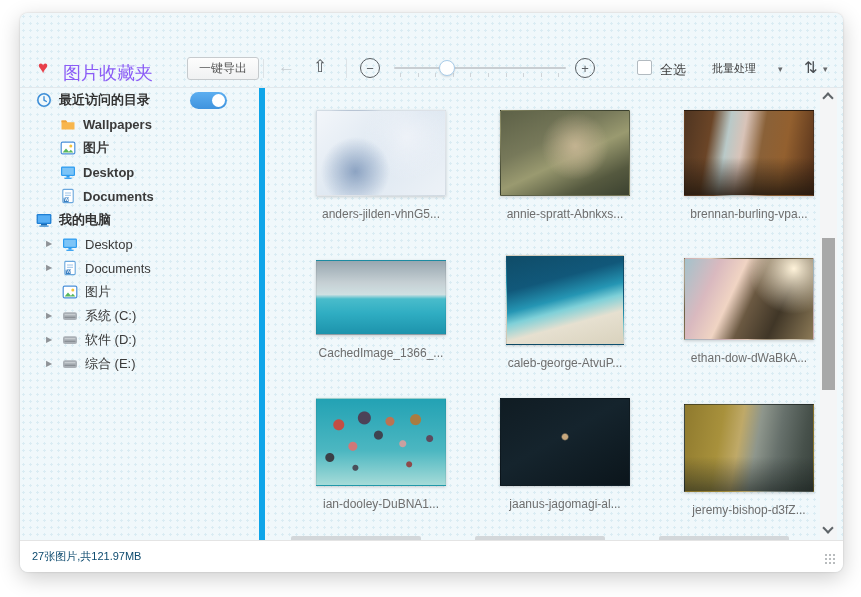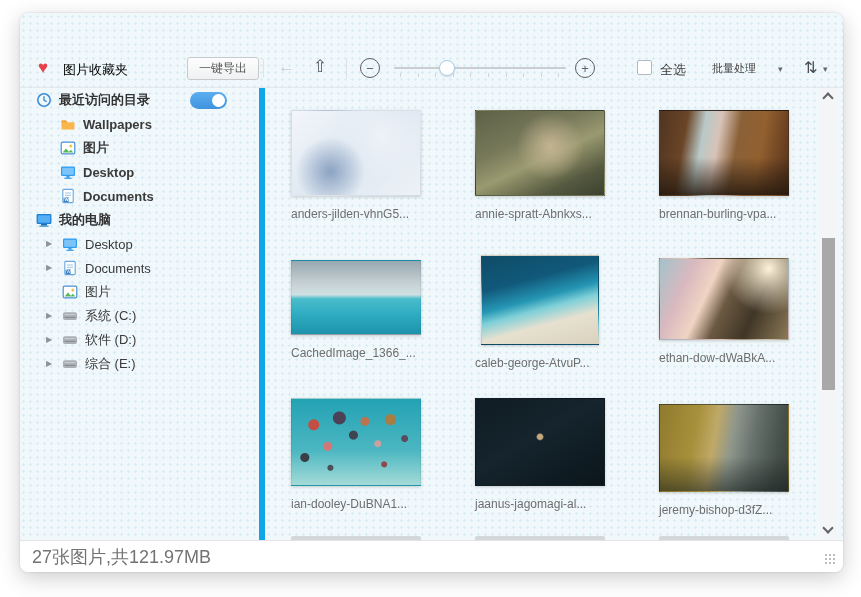--- a/index.html
+++ b/index.html
@@ -28,21 +28,21 @@
   .ic-menu { width:13px; height:9px;
     background:linear-gradient(#5a6068 0 1.6px, rgba(0,0,0,0) 1.6px 3.7px, #5a6068 3.7px 5.3px, rgba(0,0,0,0) 5.3px 7.4px, #5a6068 7.4px 9px); }
   .ic-min { width:11px; height:1.6px; background:#5a6068; margin-top:6px; }
   .ic-max { width:11px; height:10px; border:1.6px solid #5a6068; }
   .ic-close { font-size:19px; color:#5a6068; line-height:13px; }
 
   
   .toolbar { position:absolute; left:0; top:36px; right:0; height:39px; border-bottom:1px solid #e2e8ec; }
   .toolbar .abs { position:absolute; }
   .heart { left:18px; top:9px; font-size:17px; color:#e8404a; }
-  .fav-label { left:43px; top:12px; font-size:13px; color:#000000; }
+  .fav-label { left:43px; top:12px; font-size:18px; color:#8b5cf6; }
   .export-btn { left:167px; top:8px; height:23px; padding:0 11px; font-size:12px; color:#555;
     background:linear-gradient(#fdfdfd,#f0f1f2); border:1px solid #c6cacd; border-radius:3px;
     display:flex; align-items:center; }
   .tsep { top:10px; width:1px; height:19px; background:#dde3e7; }
   .nav-back { left:258px; top:8px; font-size:17px; color:#c6cdd2; }
   .nav-up { left:293px; top:7px; font-size:17px; color:#54585c; }
   .zoom-circle { top:9px; width:20px; height:20px; border:1.5px solid #5a5f63; border-radius:50%;
     display:flex; align-items:center; justify-content:center; font-size:13px; color:#5a5f63; line-height:1; }
   .slider { left:374px; top:0; width:172px; height:39px; }
   .slider-track { position:absolute; left:0; top:18px; width:172px; height:2px; background:#c9ced2; border-radius:1px; }
@@ -67,41 +67,41 @@
   .side-row.child2 { padding-left:42px; }
   .tree-arrow { position:absolute; left:26px; top:8px; font-size:8px; color:#8f9397; line-height:8px; }
   .sicon { width:16px; height:16px; margin-right:7px; flex:0 0 auto; display:inline-flex; }
   .sicon svg { width:16px; height:16px; }
   .toggle { position:absolute; left:170px; top:4px; width:37px; height:17px; border-radius:9px;
     background:linear-gradient(#5caef0,#3f93de); }
   .toggle-knob { position:absolute; right:2px; top:2px; width:13px; height:13px; border-radius:50%; background:#fff; }
 
   
   .content { position:absolute; left:243px; top:0; right:0; height:100%; overflow:hidden; }
-  .cell { position:absolute; width:130px; text-align:left; cursor:default; }
+  .cell { position:absolute; width:130px; text-align:center; cursor:default;margin-left:25px; }
   .thumb { margin:0 auto; box-shadow:0 1px 3px rgba(0,0,0,.18); border:1px solid rgba(0,0,0,.06); }
   .caption { margin-top:11px; font-size:12px; color:#6e6e6e; white-space:nowrap; }
   .t-a { width:130px; height:86px; }
   .t-b { width:130px; height:75px; }
   .t-c { width:118px; height:90px; }
   .t-d { width:130px; height:82px; }
   .t-e { width:130px; height:88px; }
   .next-strip { position:absolute; width:130px; height:4px; background:#d3d7da; border-radius:2px 2px 0 0; }
 
   
   .scrollbar { position:absolute; right:6px; top:0; width:17px; height:100%; background:#f4f5f6; }
   .sb-arrow { position:absolute; left:4px; width:8px; height:8px; }
   .sb-up { top:6px; border-top:2px solid #5f6468; border-left:2px solid #5f6468; transform:rotate(45deg); }
   .sb-down { bottom:8px; border-bottom:2px solid #5f6468; border-right:2px solid #5f6468; transform:rotate(45deg); }
   .sb-thumb { position:absolute; left:2px; top:150px; width:13px; height:152px; background:#a8a8a8; }
 
   
   .statusbar { position:absolute; left:0; bottom:0; right:0; height:32px; background:#fff; border-top:1px solid #e4e4e4;
     display:flex; align-items:center; padding:0 12px; }
-  .status-text { font-size:18px; color:#737373; }
+  .status-text { font-size:11px; color:#0c4a6e; }
   .resize-grip { position:absolute; right:7px; bottom:7px; width:11px; height:11px;
     background-image:radial-gradient(#b9bcbe 1px, rgba(0,0,0,0) 1.1px); background-size:4px 4px; background-position:bottom right; }
 </style>
 </head>
 <body>
 
 <div class="window">
   <div class="dotted" style="position:absolute;inset:0 0 32px 0;"></div>
 
 

